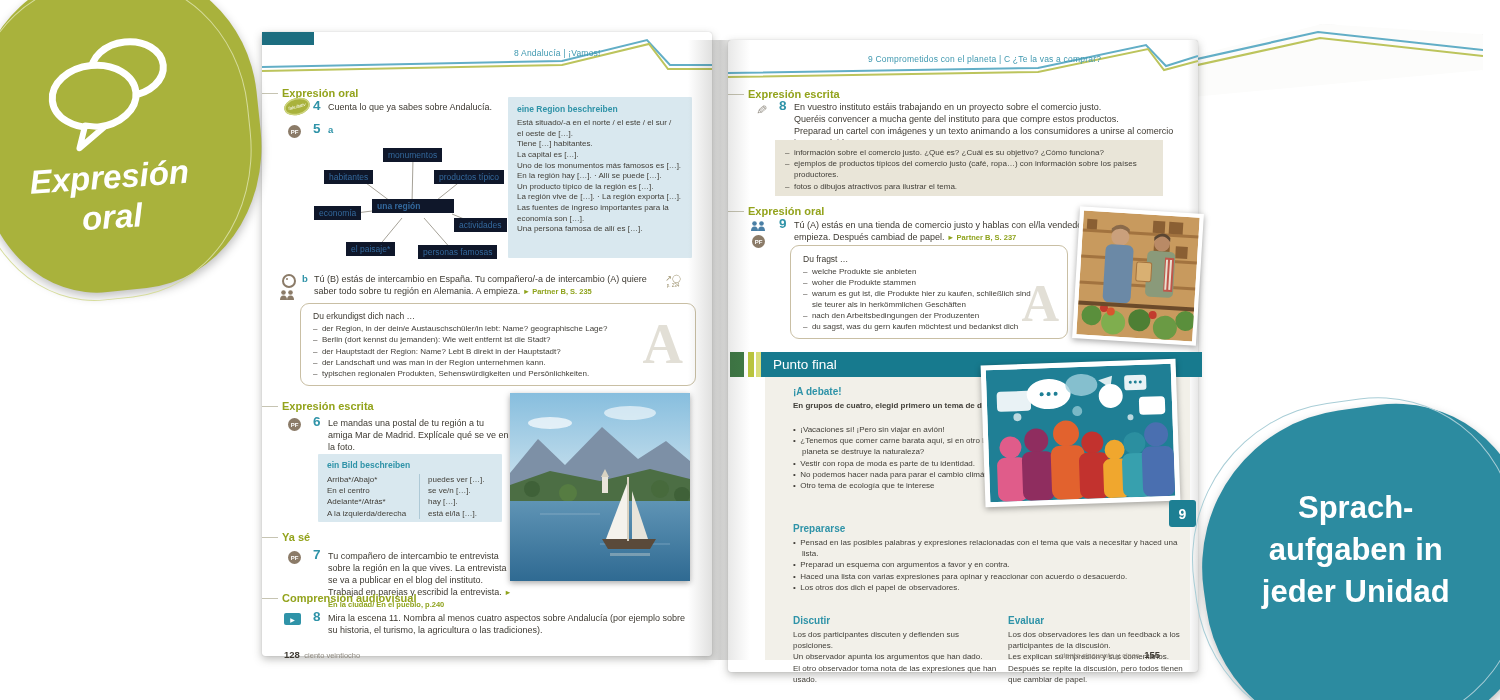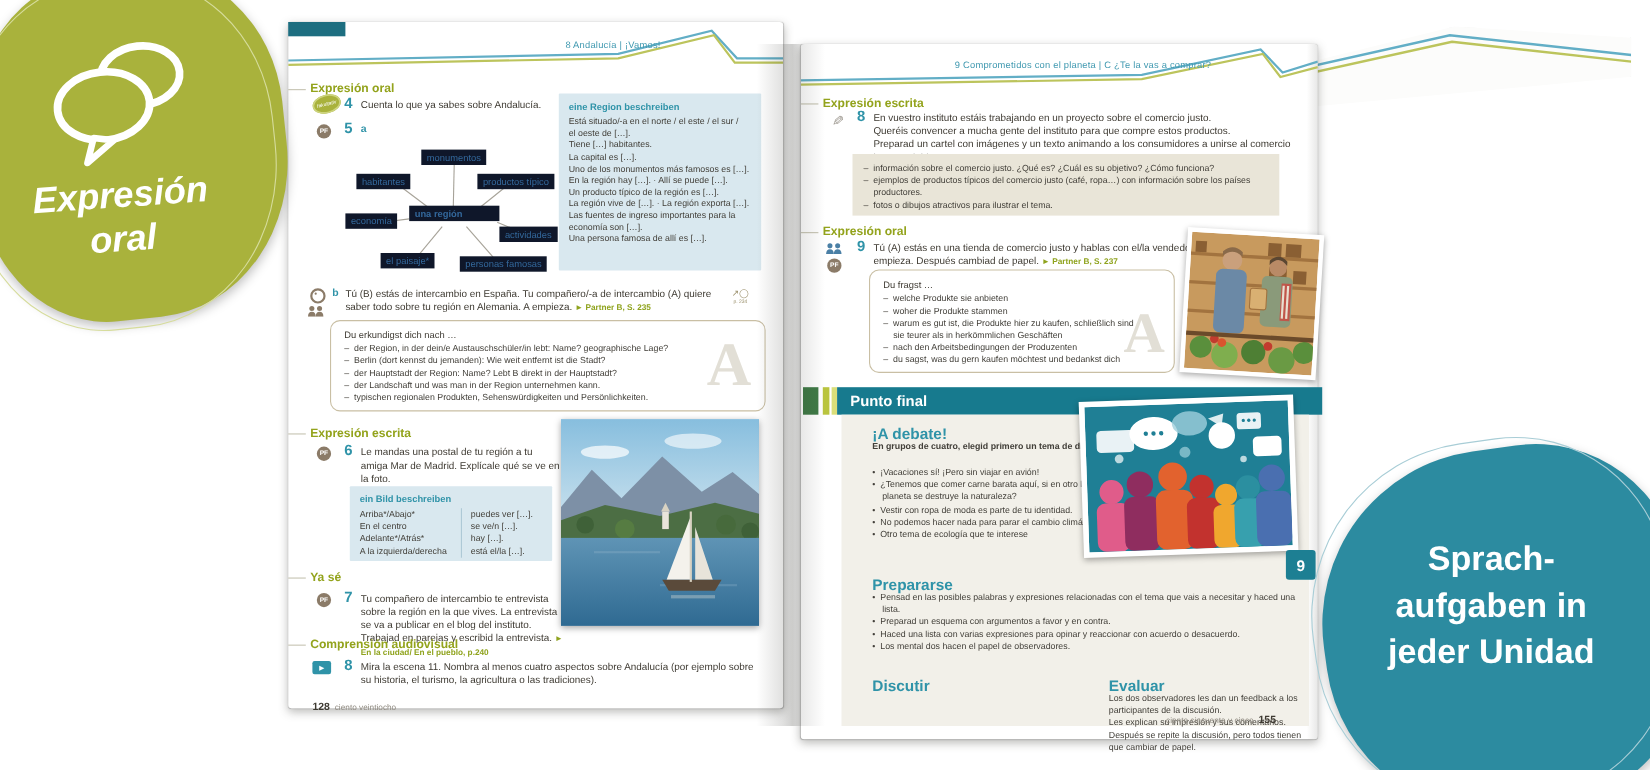--- a/index.html
+++ b/index.html
@@ -2,21 +2,21 @@
 <html><head>
 <meta charset="utf-8">
 <style>
   html,body{margin:0;padding:0}
   #canvas{position:relative;width:1500px;height:700px;background:#ffffff;overflow:hidden;
           font-family:"Liberation Sans",sans-serif;}
   .abs{position:absolute}
   
   .page{position:absolute;background:#fff;border-radius:3px;
         box-shadow:0 3px 9px rgba(60,60,55,.35), 0 0 1px rgba(0,0,0,.25);}
-  #left-page{left:262px;top:20px;width:450px;height:624px;z-index:2}
+  #left-page{left:262px;top:32px;width:450px;height:624px;z-index:2}
   #right-page{left:728px;top:40px;width:470px;height:632px;z-index:2}
   #gutter{left:688px;top:40px;width:62px;height:620px;z-index:3;pointer-events:none;
           background:linear-gradient(to right,rgba(40,40,35,0) 0%,rgba(40,40,35,.14) 38%,rgba(40,40,35,.22) 52%,rgba(40,40,35,.10) 66%,rgba(40,40,35,0) 100%);}
   #back-sheet{left:1148px;top:24px;width:335px;height:74px;z-index:1;background:#fcfcfb;
           clip-path:polygon(0 58%,52% 0,100% 14%,100% 62%,10% 100%);box-shadow:0 2px 5px rgba(0,0,0,.2)}
   .edge-shade-r{position:absolute;right:0;top:0;width:10px;height:100%;
           background:linear-gradient(to left,rgba(60,60,55,.12),rgba(60,60,55,0));border-radius:0 3px 3px 0}
   
   .pg-header{font-size:8.5px;color:#4099b0;letter-spacing:.2px}
   .sect-title{font-size:11px;font-weight:bold;color:#93a31c}
@@ -48,23 +48,23 @@
   .cd-icon::after{content:"";position:absolute;left:2px;top:2px;width:2px;height:2px;border-radius:50%;background:#8b7b68}
   .film-icon{width:17px;height:12px;background:#2f93a8;border-radius:2px;color:#fff;font-size:6px;
              display:flex;align-items:center;justify-content:center}
   .pencil-icon{font-size:13px;color:#9a958c;display:inline-block;transform:rotate(95deg)}
   .pageref{font-size:4.5px;color:#9a8f6a;text-align:center;line-height:1.1}
   .pageref .arr{font-size:8px;color:#9a8f6a}
   
   .node{position:absolute;background:#0f172a;color:#33689c;font-size:8.5px;padding:2px 5px;white-space:nowrap}
   .node.center{font-weight:bold;text-align:left}
   
-  .punto-band{position:absolute;background:#177a8e;color:#fff;font-weight:bold;font-size:13.5px;
+  .punto-band{position:absolute;background:#177a8e;color:#fff;font-weight:normal;font-size:13.5px;
               display:flex;align-items:center;padding-left:12px}
-  .punto-sub{font-size:14px;font-weight:bold;color:#2f93a8}
+  .punto-sub{font-size:10px;font-weight:bold;color:#2f93a8}
   .punto-txt{font-size:8px;line-height:1.4;color:#43403a}
   
   .badge-green{position:absolute;left:-22px;top:-26px;width:282px;height:316px;background:#a9b23c;
                border-radius:44% 42% 46% 40%;transform:rotate(-6deg);z-index:5;
                box-shadow:0 4px 10px rgba(0,0,0,.25)}
   .badge-green::before{content:"";position:absolute;left:-8px;top:6px;right:10px;bottom:-8px;
                border:1.5px solid #d6dc9c;border-radius:46% 44% 48% 42%}
   .badge-green .txt{position:absolute;left:0;right:30px;top:182px;text-align:center;color:#fff;
                font-size:33px;font-weight:bold;font-style:italic;line-height:1.2;transform:rotate(2deg)}
   .badge-teal{position:absolute;left:1203px;top:408px;width:330px;height:330px;background:#2c8ba0;
@@ -376,24 +376,29 @@
         <div>Vestir con ropa de moda es parte de tu identidad.</div>
         <div>No podemos hacer nada para parar el cambio climático.</div>
         <div>Otro tema de ecología que te interese</div>
       </div>
 
       <div class="abs punto-sub" style="left:28px;top:146px">Prepararse</div>
       <div class="abs punto-txt bl" style="left:28px;top:160px;width:396px">
         <div>Pensad en las posibles palabras y expresiones relacionadas con el tema que vais a necesitar y haced una lista.</div>
         <div>Preparad un esquema con argumentos a favor y en contra.</div>
         <div>Haced una lista con varias expresiones para opinar y reaccionar con acuerdo o desacuerdo.</div>
-        <div>Los mental dos hacen el papel de observadores.</div>
+        <div>Los otros dos dich el papel de observadores.</div>
       </div>
 
       <div class="abs punto-sub" style="left:28px;top:238px">Discutir</div>
+      <div class="abs punto-txt" style="left:28px;top:252px;width:205px">
+        <div>Los dos participantes discuten y defienden sus posiciones.</div>
+        <div>Un observador apunta los argumentos que han dado.</div>
+        <div>El otro observador toma nota de las expresiones que han usado.</div>
+      </div>
       <div class="abs punto-sub" style="left:243px;top:238px">Evaluar</div>
       <div class="abs punto-txt" style="left:243px;top:252px;width:182px">
         <div>Los dos observadores les dan un feedback a los participantes de la discusión.</div>
         <div>Les explican su impresión y sus comentarios.</div>
         <div>Después se repite la discusión, pero todos tienen que cambiar de papel.</div>
       </div>
     </div>
 
     <div class="photo-frame" style="left:255px;top:322px;width:185px;height:132px;padding:5px;transform:rotate(-2deg);z-index:4">
       <svg width="185" height="132">

